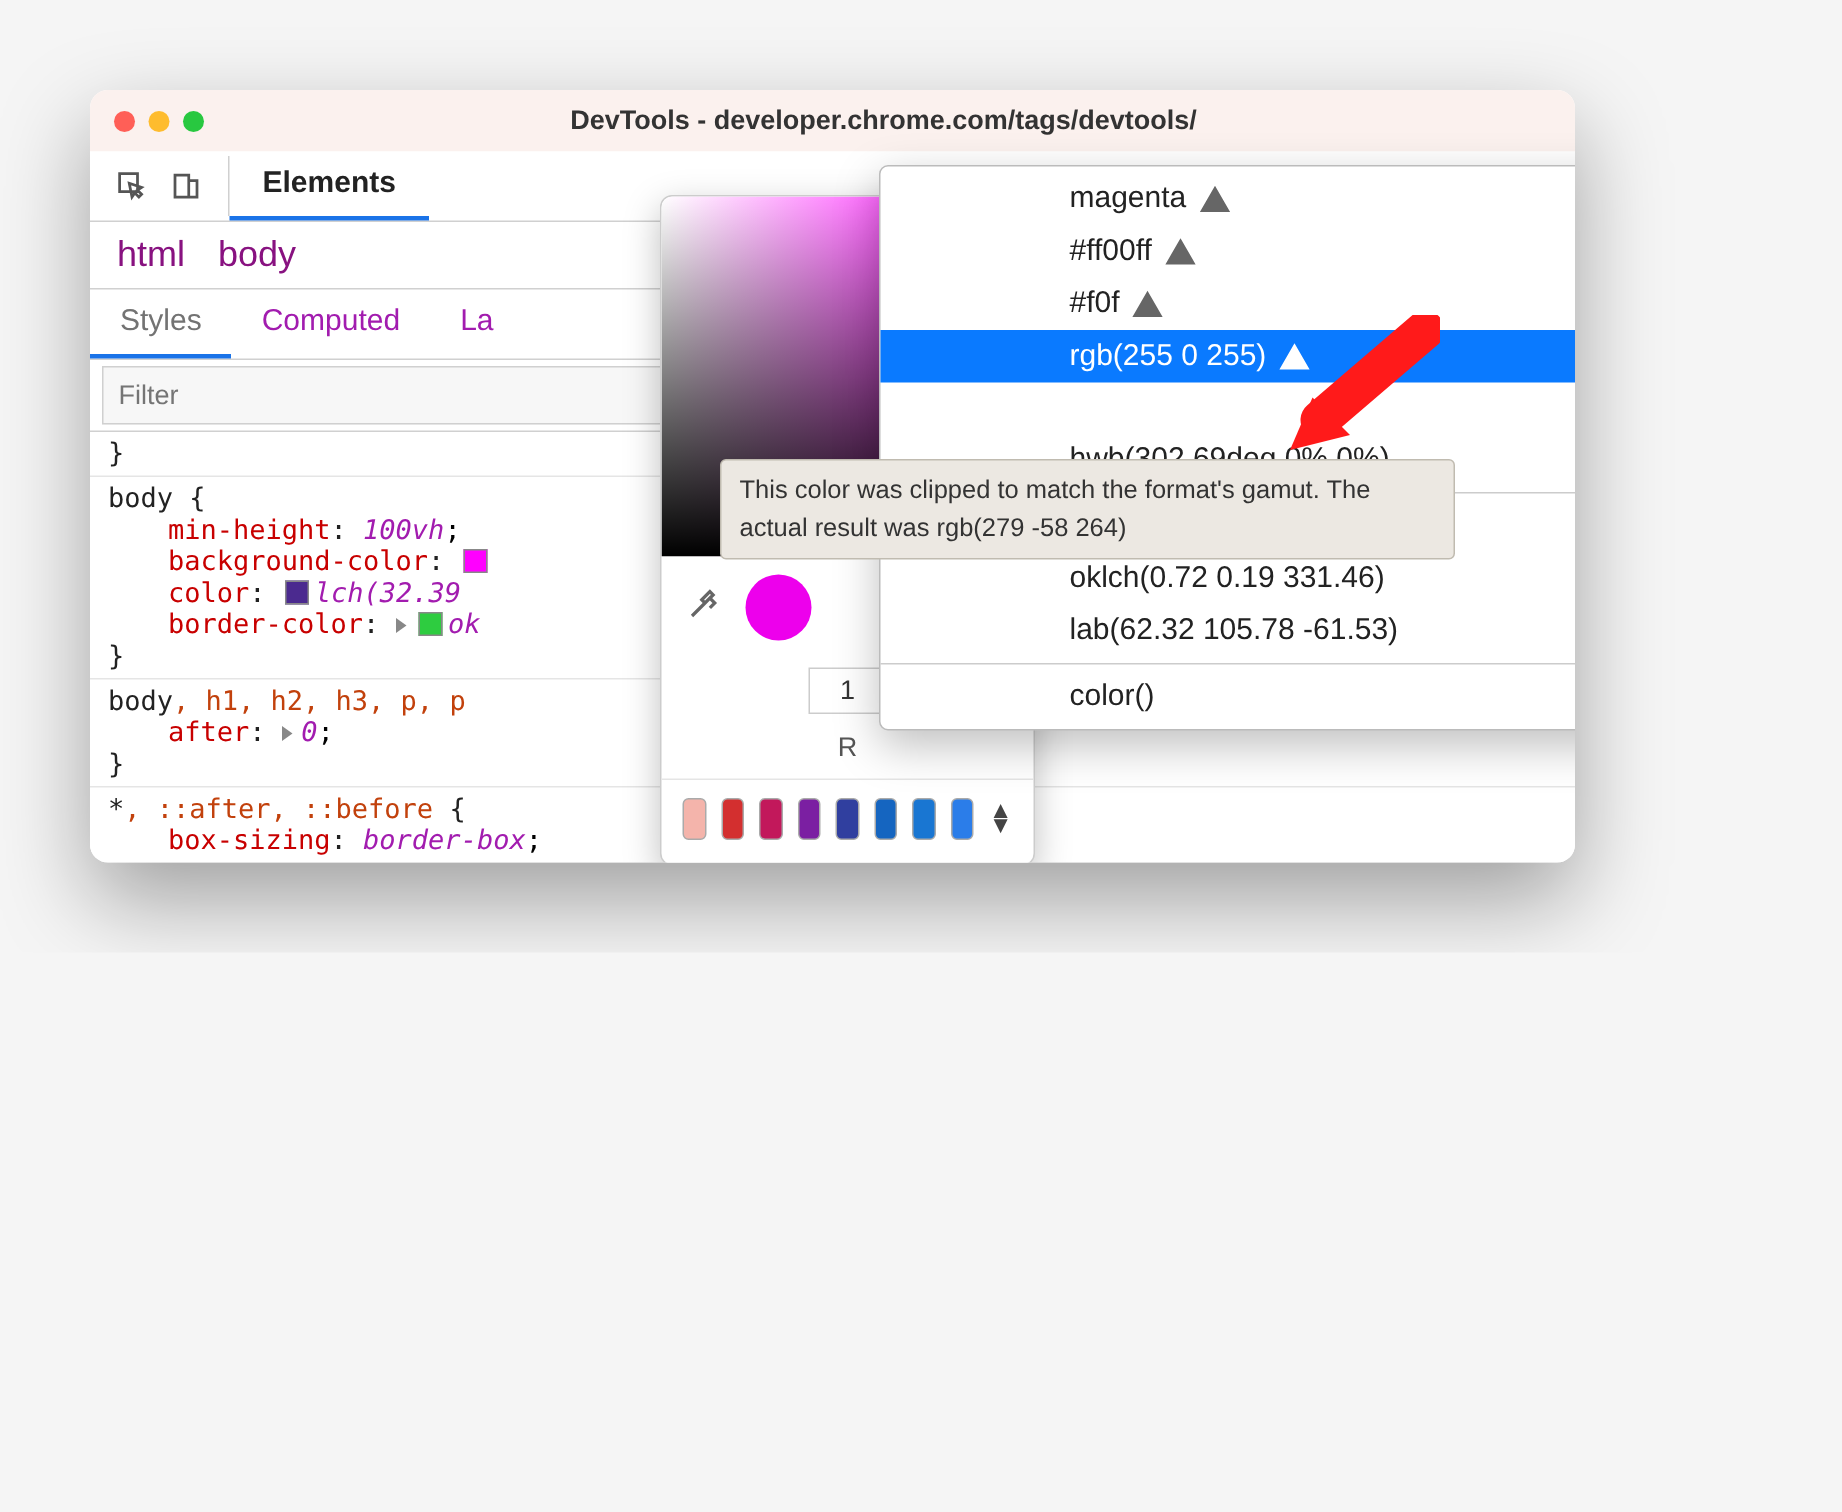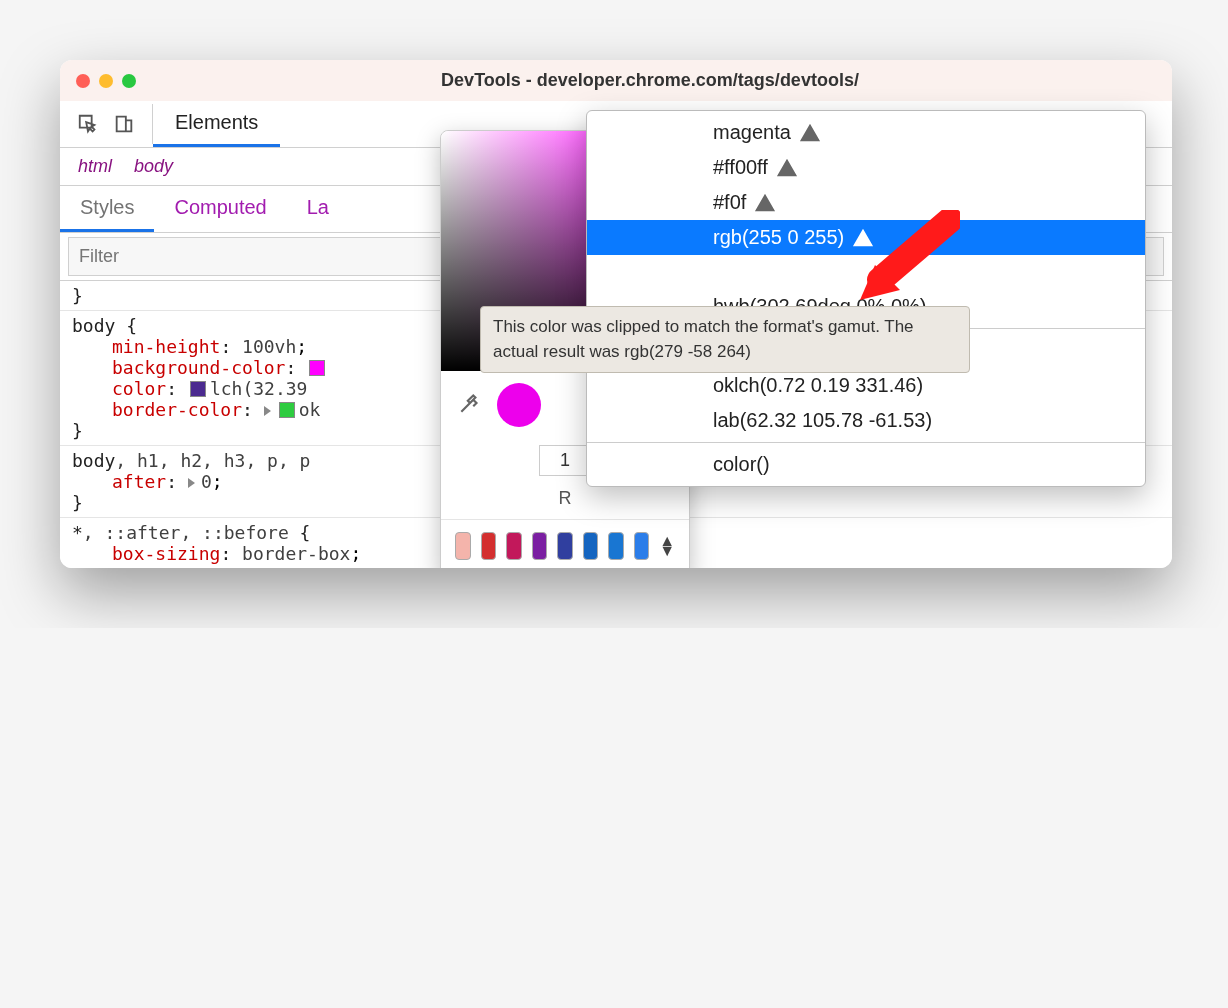--- a/index.html
+++ b/index.html
@@ -4,21 +4,21 @@
 <style>
   * { box-sizing: border-box; }
   body {
     margin: 0;
     padding: 60px;
     background: #f5f5f5;
     font-family: -apple-system, BlinkMacSystemFont, "Segoe UI", Arial, sans-serif;
     font-size: 20px;
   }
   .window {
-    width: 1112px;
+    width: 990px;
     background: #fff;
     border-radius: 12px;
     box-shadow: 0 25px 60px rgba(0,0,0,0.35);
     overflow: hidden;
     position: relative;
   }
   .titlebar {
     background: #fbf1ee;
     display: flex;
     align-items: center;
@@ -50,34 +50,33 @@
     border-right: 1px solid #d0d0d0;
   }
   .tbicon { width: 24px; height:24px; display:flex; align-items:center; justify-content:center; color:#555; }
   .tabs { display:flex; }
   .tab {
     padding: 10px 22px;
     font-size: 20px;
     color: #333;
     border-bottom: 3px solid transparent;
   }
-  .tab.active { border-bottom: 3px solid #1a73e8; font-weight:400; color:#222; }
+  .tab.active { border-bottom: 3px solid #1a73e8; font-weight:700; color:#222; }
   .breadcrumb {
     display:flex;
     gap:6px;
     padding: 6px 10px;
     border-bottom: 1px solid #d0d0d0;
     background:#fff;
   }
   .crumb {
     padding: 2px 8px;
     color: #881280;
-    font-size: 18px;
+    font-size: 24px;
     cursor:pointer;
-    font-style:italic;
   }
   .subtabs {
     display:flex;
     border-bottom: 1px solid #d0d0d0;
   }
   .subtab {
     padding: 10px 20px;
     font-size: 20px;
     color: #a21caf;
     border-bottom: 3px solid transparent;
@@ -97,24 +96,24 @@
     outline:none;
   }
   .styles {
     font-family: Menlo, Consolas, monospace;
     font-size: 18px;
     background:#fff;
   }
   .rule { padding: 4px 12px; border-bottom:1px solid #e5e5e5; }
   .brace { color:#222; }
   .selector { color:#222; }
-  .selector .dim { color:#404040; }
+  .selector .dim { color:#c2410c; }
   .prop { padding-left: 40px; }
   .propname { color:#c80000; }
-  .propvalue { color:#404040; }
+  .propvalue { color:#a21caf;font-style:italic; }
   .colon { color:#222; }
   .swatch {
     display:inline-block;
     width:16px; height:16px;
     border:1px solid #888;
     vertical-align:-2px;
     margin:0 4px 0 2px;
   }
   .tri {
     display:inline-block;

